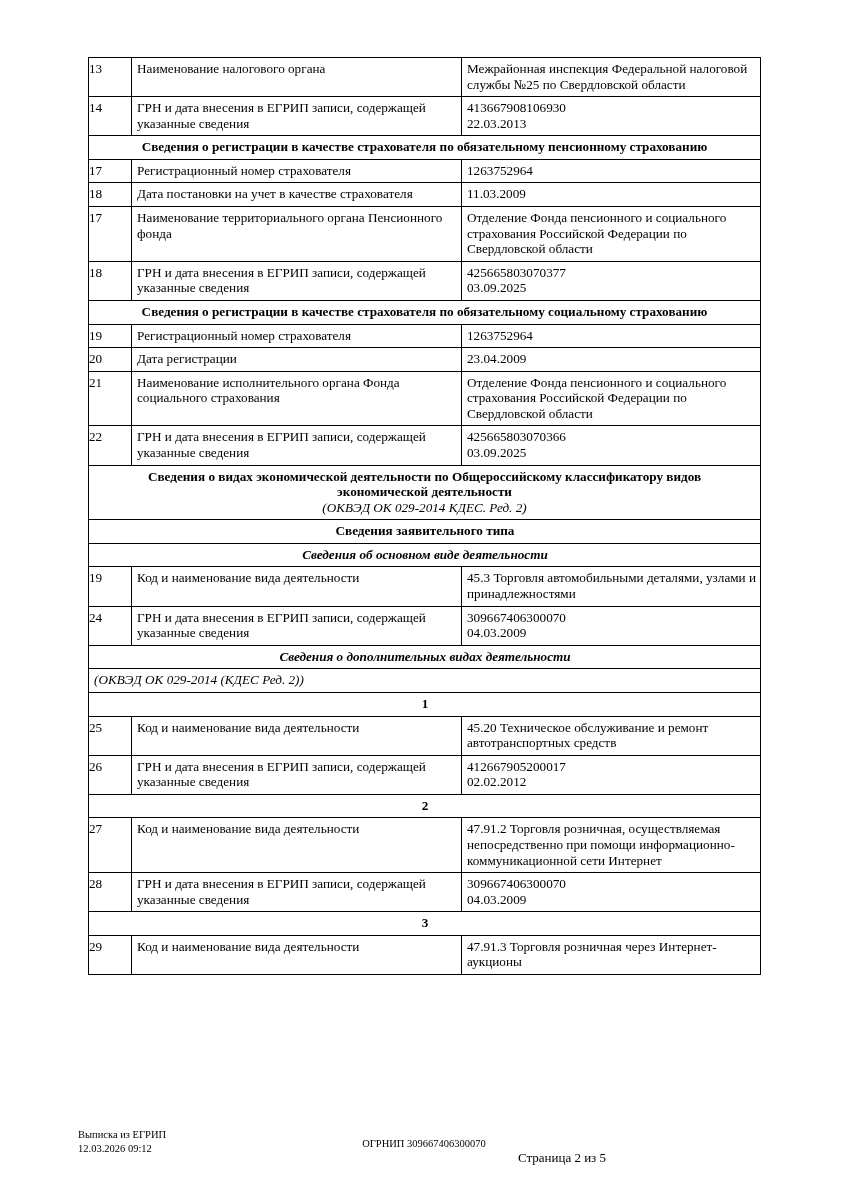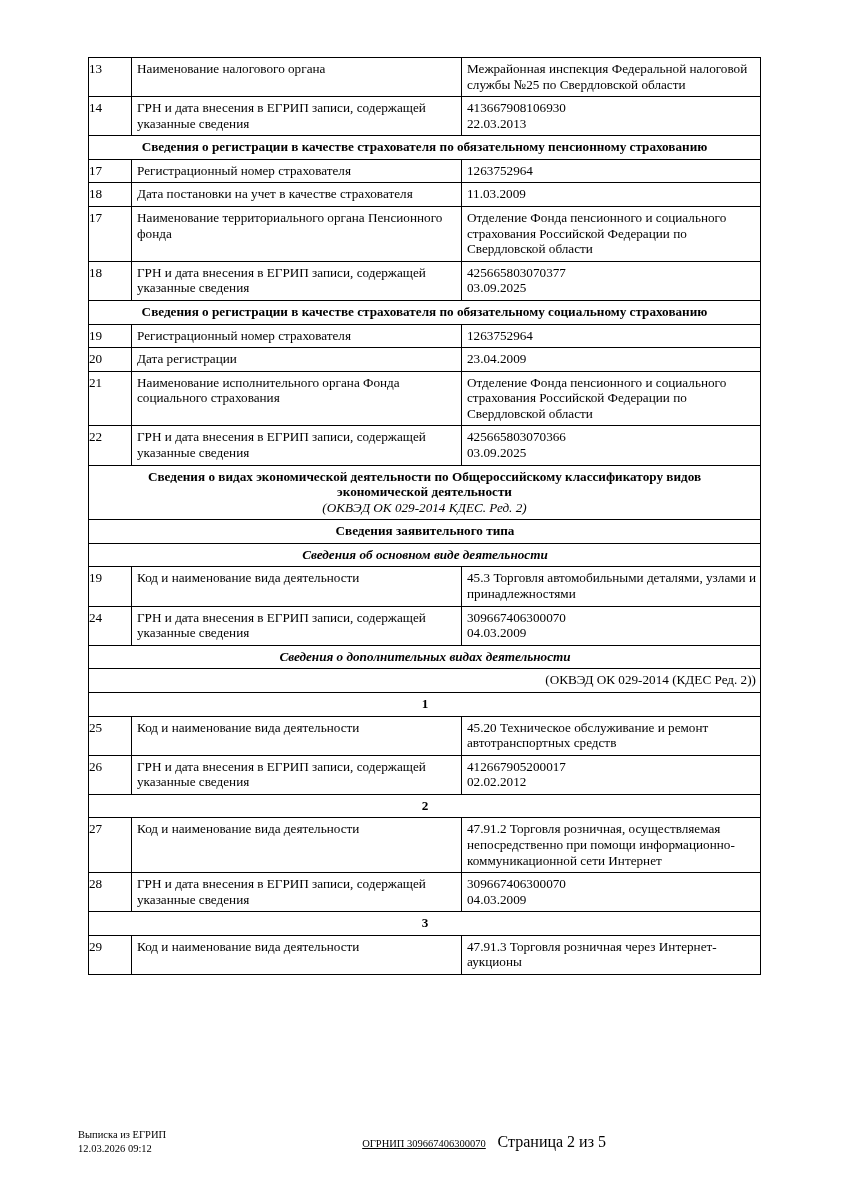--- a/index.html
+++ b/index.html
@@ -56,21 +56,22 @@
   td.section-plain {
     text-align: center;
     font-weight: bold;
   }
   td.section-italic {
     text-align: center;
     font-weight: bold;
     font-style: italic;
   }
   td.italic-sub {
-    text-align: right;
+    text-align: left;
+    font-style: italic;
     margin-top: 44px;
   }
   td.group-num {
     text-align: center;
     font-weight: bold;
   }
 
   .footer {
     position: absolute;
     left: 0;
@@ -85,27 +86,26 @@
     font-size: 10.5px;
     line-height: 1.35;
   }
   .footer-center {
     position: absolute;
     left: 0;
     top: 10px;
     width: 848px;
     text-align: center;
     font-size: 10.5px;
-    text-decoration: underline;
   }
   .footer-right {
     position: absolute;
     right: 78px;
-    top: 5px;
-    font-size: 16px;
+    top: 22px;
+    font-size: 13px;
   }
   .nowrap { white-space: pre-line; }
 </style>
 </head>
 <body>
 
 <div class="page">
 
   <table class="doc-table">
     <colgroup>

